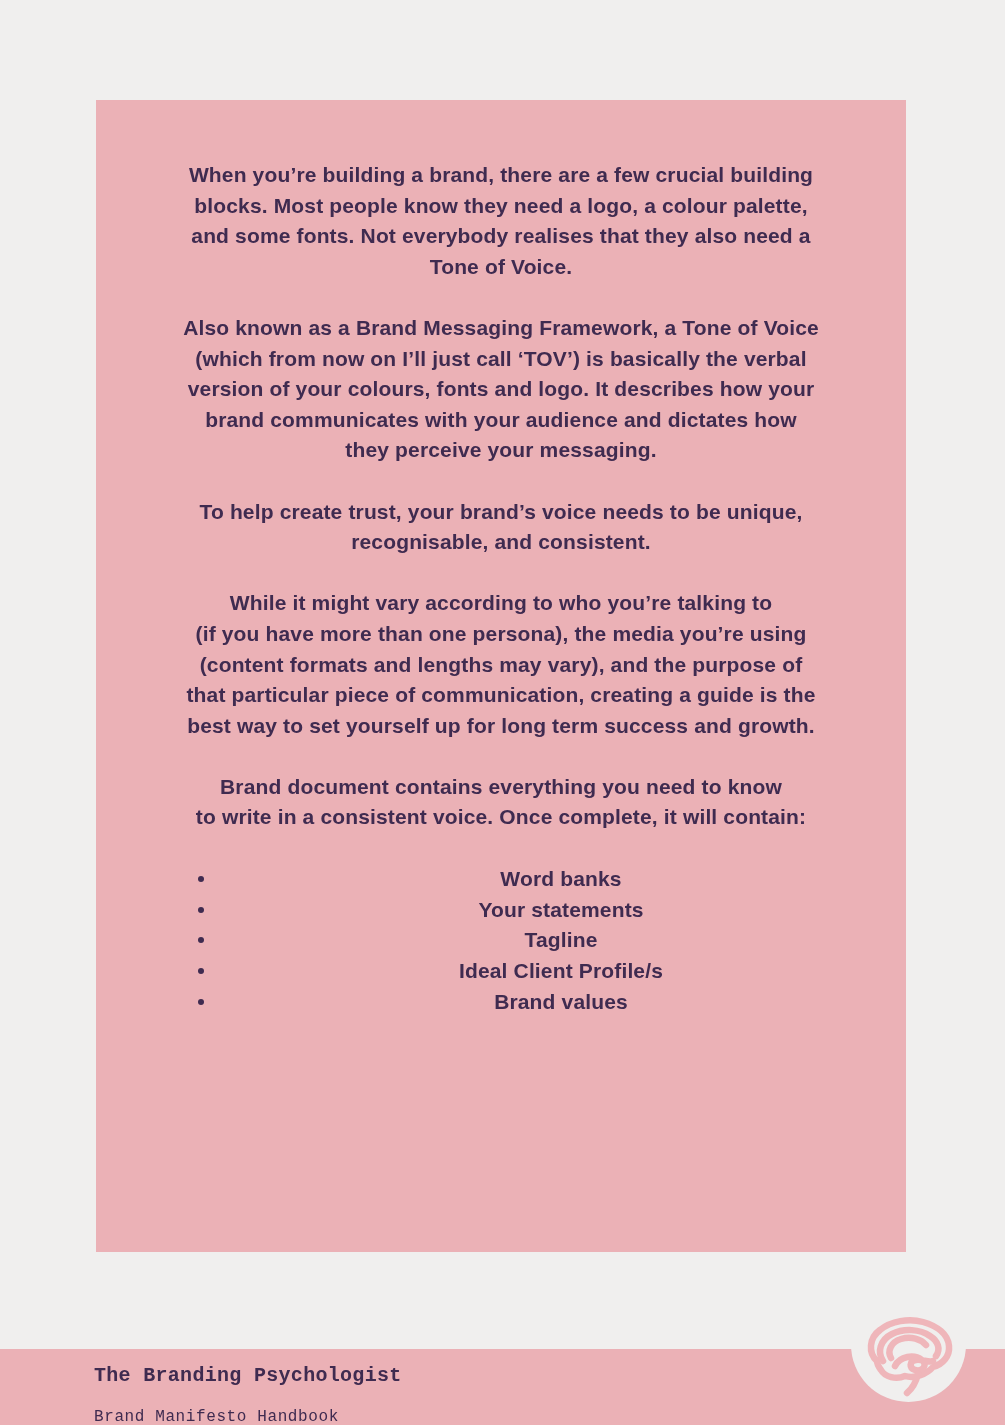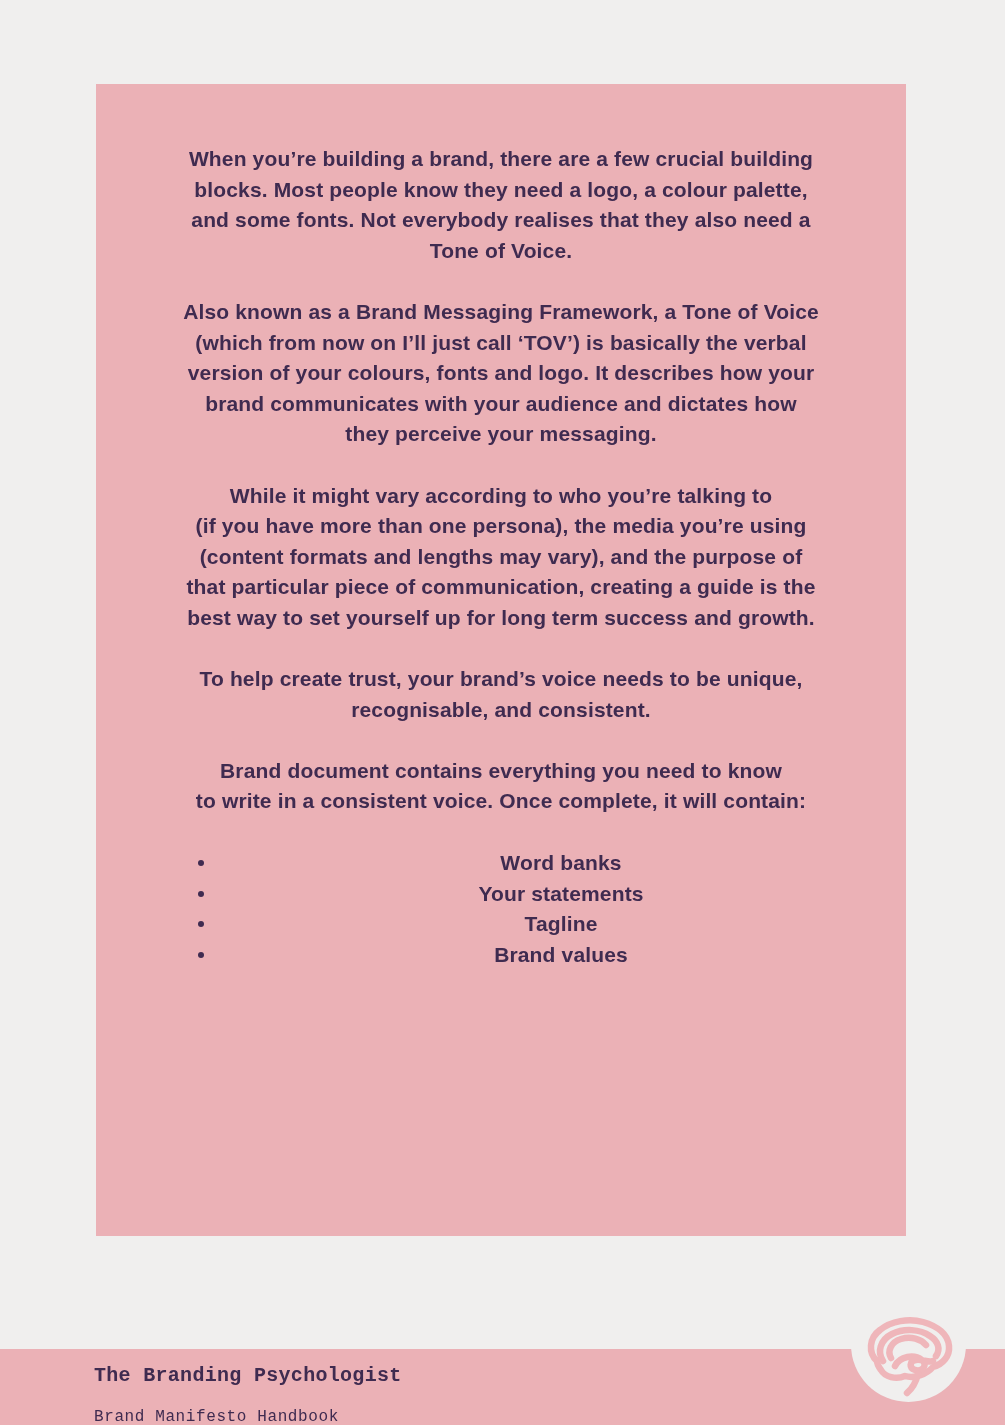--- a/index.html
+++ b/index.html
@@ -12,21 +12,21 @@
     height: 1425px;
     background: #f0efee;
     overflow: hidden;
     font-family: "Liberation Sans", sans-serif;
   }
 
   
   .panel {
     position: absolute;
     left: 96px;
-    top: 84px;
+    top: 100px;
     width: 810px;
     height: 1152px;
     background: #ebb1b6;
     box-sizing: border-box;
     padding-top: 60px;
   }
 
   .paragraphs p {
     margin: 30.6px 0 0 0;
     color: #3f2b50;
@@ -122,35 +122,36 @@
   <div class="paragraphs">
       <p>When you’re building a brand, there are a few crucial building
 blocks. Most people know they need a logo, a colour palette,
 and some fonts. Not everybody realises that they also need a
 Tone of Voice.</p>
       <p>Also known as a Brand Messaging Framework, a Tone of Voice
 (which from now on I’ll just call ‘TOV’) is basically the verbal
 version of your colours, fonts and logo. It describes how your
 brand communicates with your audience and dictates how
 they perceive your messaging.</p>
+      <p>To help create trust, your brand’s voice needs to be unique,
+recognisable, and consistent.</p>
       <p>While it might vary according to who you’re talking to
 (if you have more than one persona), the media you’re using
 (content formats and lengths may vary), and the purpose of
 that particular piece of communication, creating a guide is the
 best way to set yourself up for long term success and growth.</p>
-      <p>To help create trust, your brand’s voice needs to be unique,
-recognisable, and consistent.</p>
       <p>Brand document contains everything you need to know
 to write in a consistent voice. Once complete, it will contain:</p>
     </div>
 
   <ul class="contents-list">
       <li>Word banks</li>
       <li>Your statements</li>
       <li>Tagline</li>
+      <li>Ideal Client Profile/s</li>
       <li>Brand values</li>
     </ul>
 </div>
 
 <div class="footer-strip"></div>
 
 <div class="footer-text">
   <div class="brand-title">The Branding Psychologist</div>
   <div class="document-subtitle">Brand Manifesto Handbook</div>
 </div>

